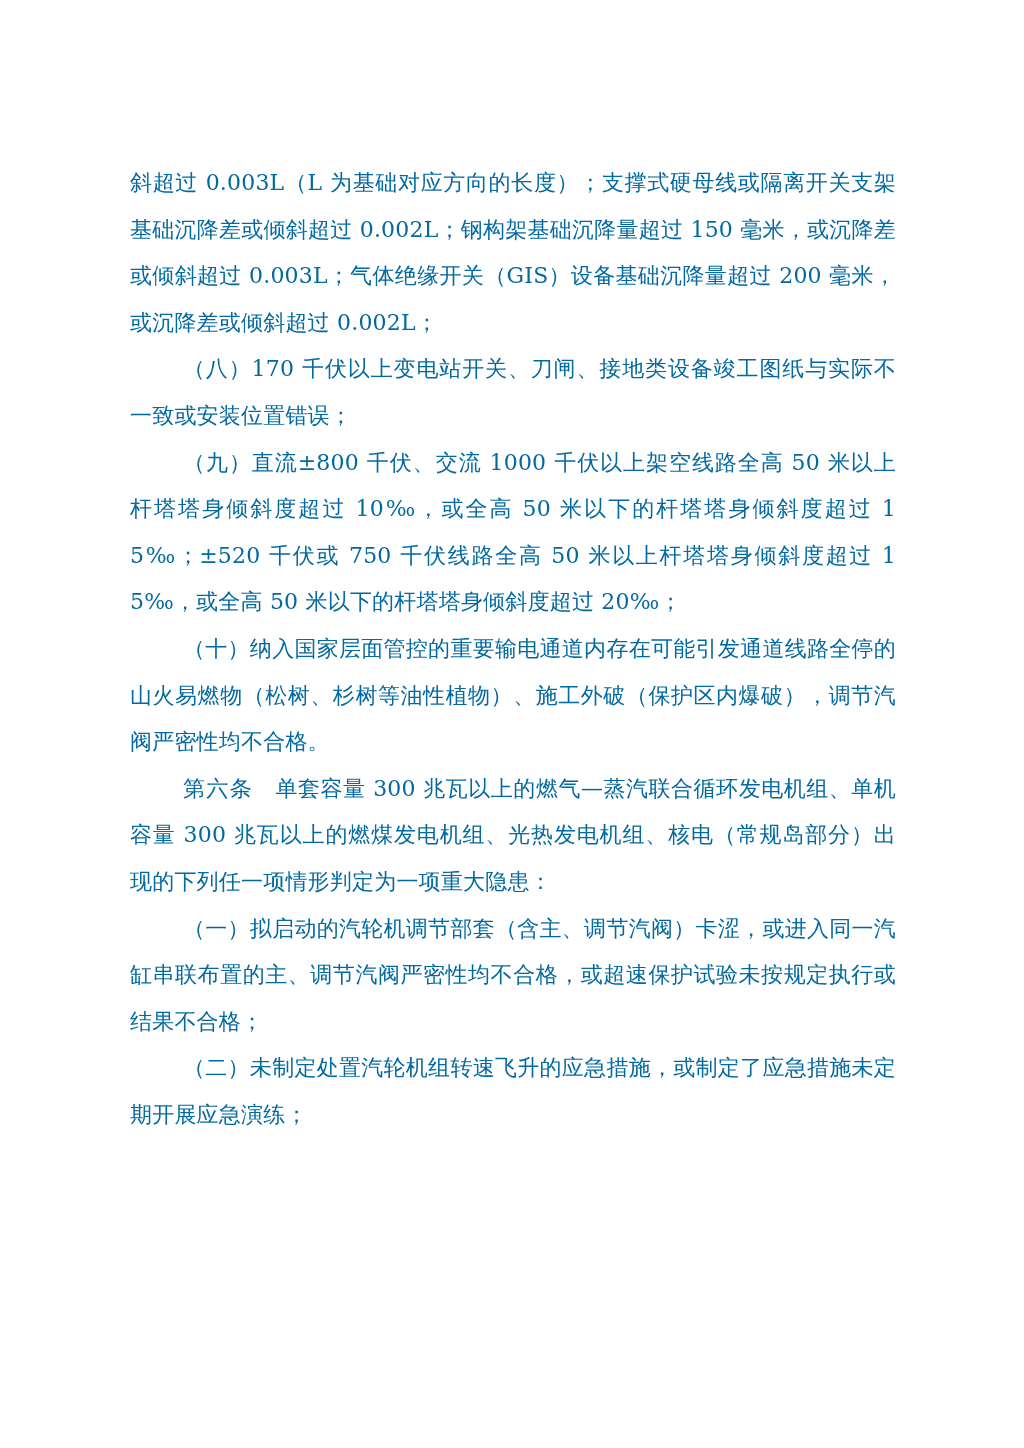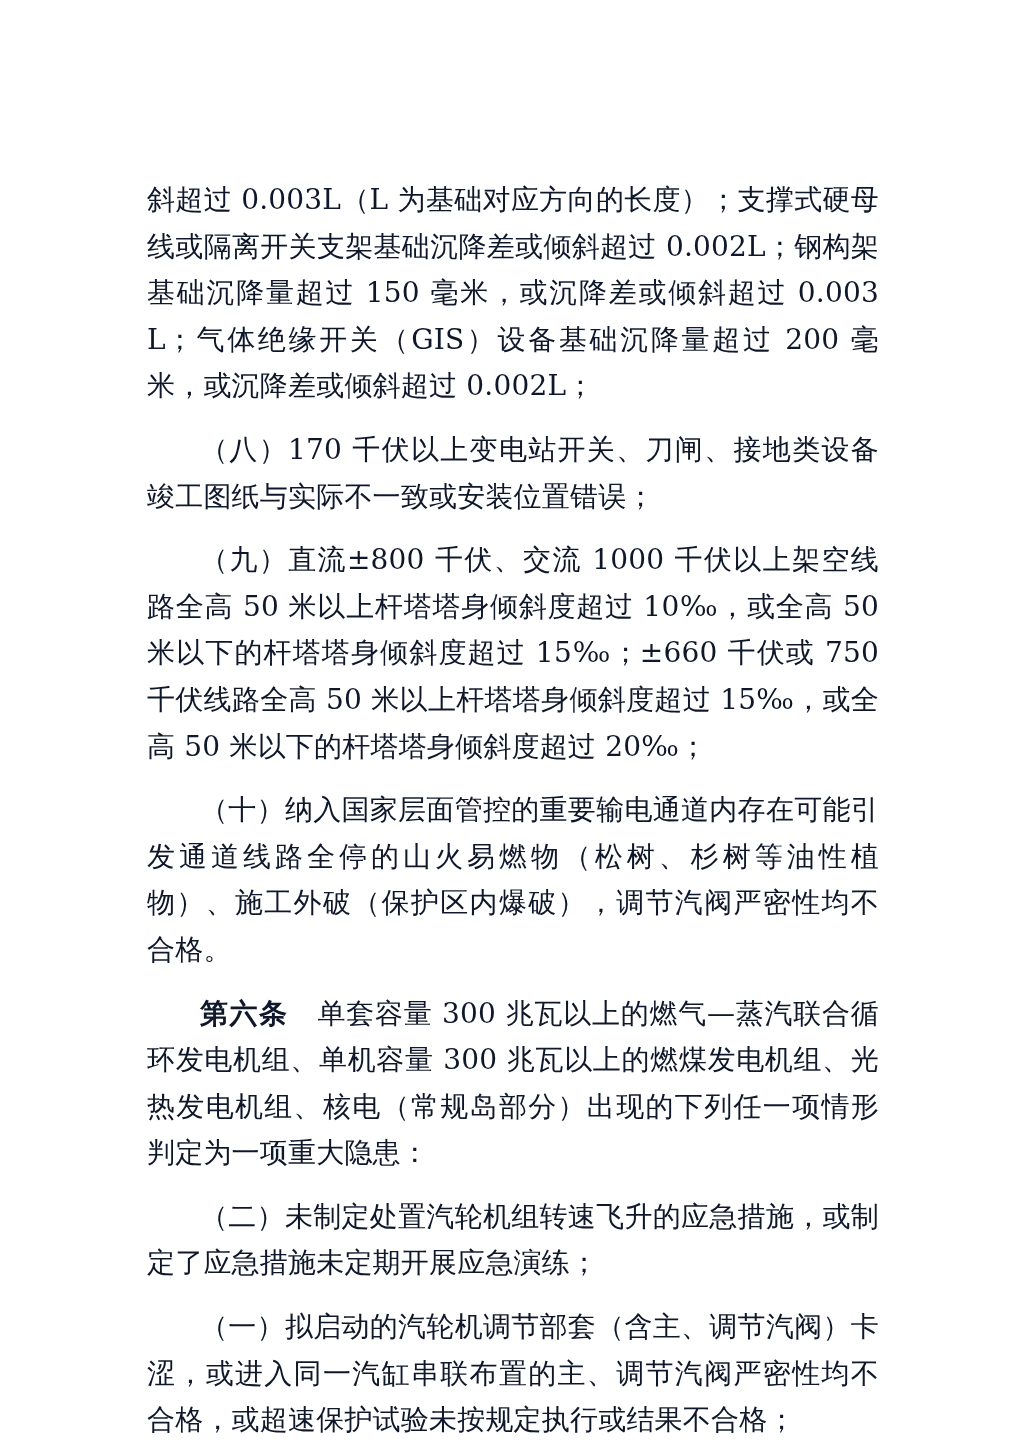--- a/index.html
+++ b/index.html
@@ -28,55 +28,55 @@
 
   .text-column {
     position: absolute;
     left: 130px;
     top: 160px;
     width: 766px;
   }
 
   
   .para {
-    font-size: 28px;
+    font-size: 22px;
     line-height: 46.6px;
     text-align: justify;
     text-justify: inter-character;
     text-align-last: left;
-    margin: 17px;
+    margin: 0;
     letter-spacing: 0.2px;
     word-break: break-all;
     white-space: pre-wrap;
-    color: #0f172a;
+    color: #0369a1;
   }
 
   .para.indent {
     text-indent: 53px;
   }
 
   .article-label {
-    font-weight: bold;
+    font-weight: normal;
     letter-spacing: 1px;
   }
 </style>
 </head>
 <body>
 
 <div class="page">
   <div class="text-column">
 
     <p class="para">斜超过 0.003L（L 为基础对应方向的长度）；支撑式硬母线或隔离开关支架基础沉降差或倾斜超过 0.002L；钢构架基础沉降量超过 150 毫米，或沉降差或倾斜超过 0.003L；气体绝缘开关（GIS）设备基础沉降量超过 200 毫米，或沉降差或倾斜超过 0.002L；</p>
 
     <p class="para indent">（八）170 千伏以上变电站开关、刀闸、接地类设备竣工图纸与实际不一致或安装位置错误；</p>
 
-    <p class="para indent">（九）直流±800 千伏、交流 1000 千伏以上架空线路全高 50 米以上杆塔塔身倾斜度超过 10‰，或全高 50 米以下的杆塔塔身倾斜度超过 15‰；±660 千伏或 750 千伏线路全高 50 米以上杆塔塔身倾斜度超过 15‰，或全高 50 米以下的杆塔塔身倾斜度超过 20‰；</p>
+    <p class="para indent">（九）直流±800 千伏、交流 1000 千伏以上架空线路全高 50 米以上杆塔塔身倾斜度超过 10‰，或全高 50 米以下的杆塔塔身倾斜度超过 15‰；±520 千伏或 750 千伏线路全高 50 米以上杆塔塔身倾斜度超过 15‰，或全高 50 米以下的杆塔塔身倾斜度超过 20‰；</p>
 
     <p class="para indent">（十）纳入国家层面管控的重要输电通道内存在可能引发通道线路全停的山火易燃物（松树、杉树等油性植物）、施工外破（保护区内爆破），调节汽阀严密性均不合格。</p>
 
     <p class="para indent"><span class="article-label">第六条</span><span>　单套容量 300 兆瓦以上的燃气—蒸汽联合循环发电机组、单机容量 300 兆瓦以上的燃煤发电机组、光热发电机组、核电（常规岛部分）出现的下列任一项情形判定为一项重大隐患：</span></p>
 
+    <p class="para indent">（一）拟启动的汽轮机调节部套（含主、调节汽阀）卡涩，或进入同一汽缸串联布置的主、调节汽阀严密性均不合格，或超速保护试验未按规定执行或结果不合格；</p>
+
     <p class="para indent">（二）未制定处置汽轮机组转速飞升的应急措施，或制定了应急措施未定期开展应急演练；</p>
-
-    <p class="para indent">（一）拟启动的汽轮机调节部套（含主、调节汽阀）卡涩，或进入同一汽缸串联布置的主、调节汽阀严密性均不合格，或超速保护试验未按规定执行或结果不合格；</p>
 
   </div>
 </div>
 
 </body></html>

